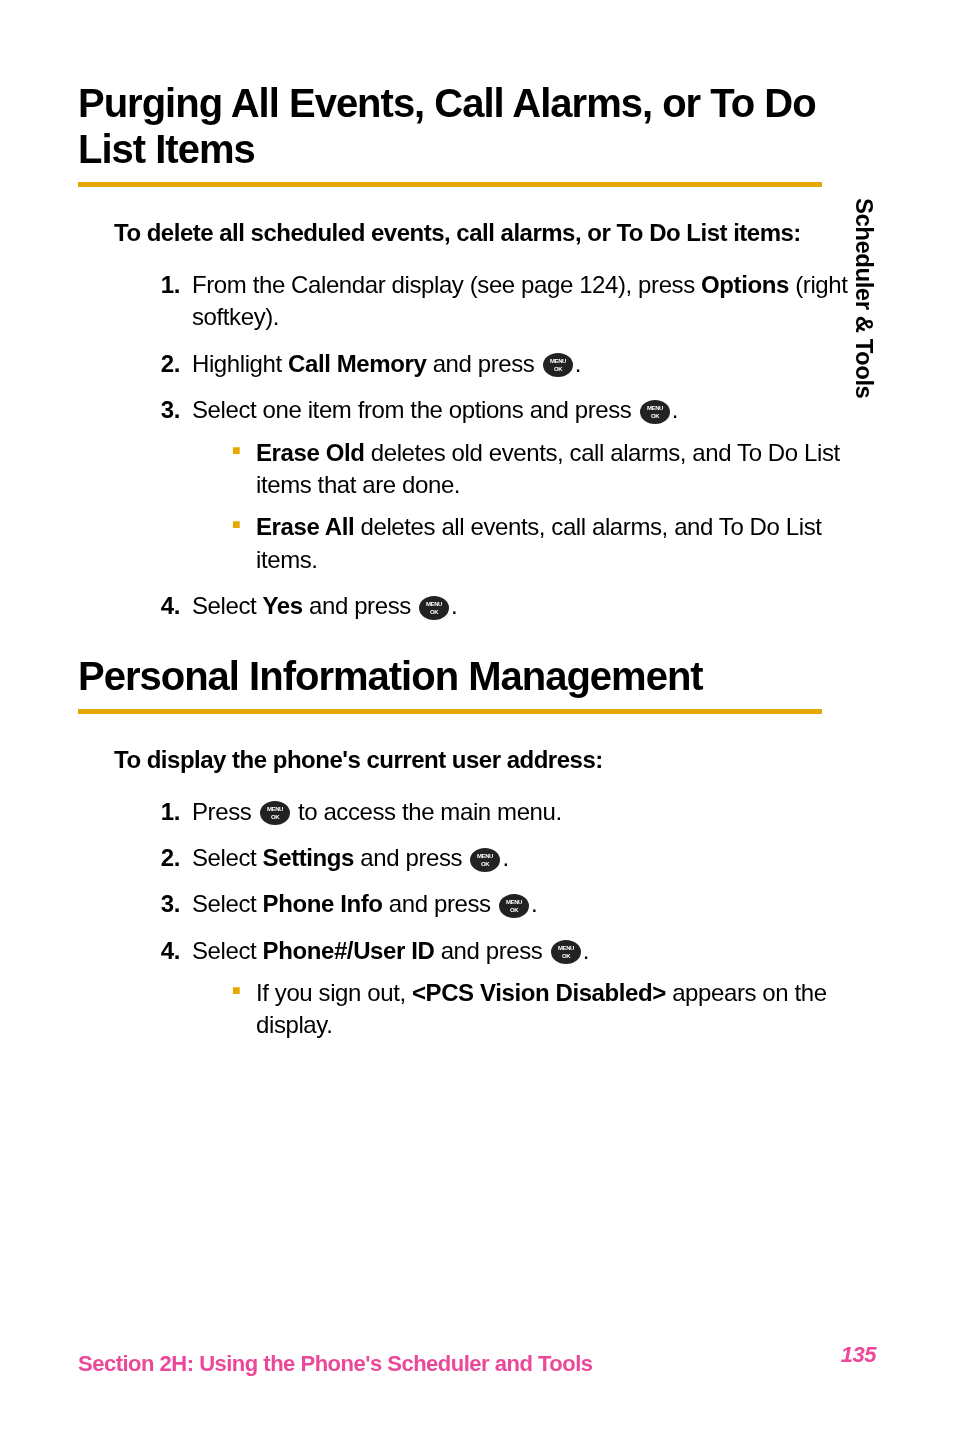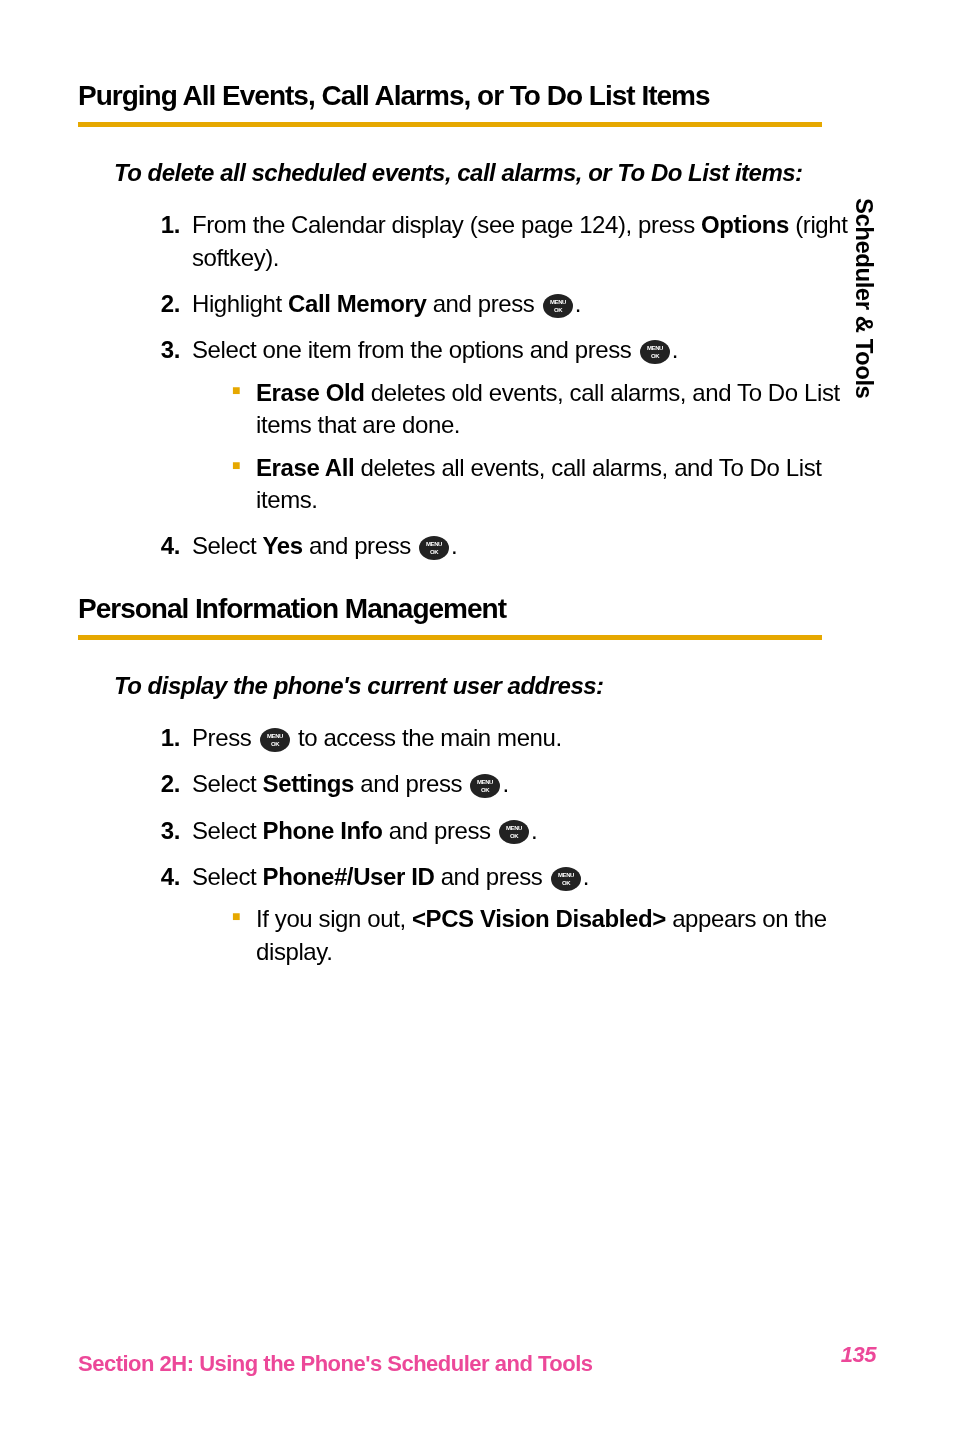--- a/index.html
+++ b/index.html
@@ -23,40 +23,39 @@
       right: 76px;
       top: 198px;
       writing-mode: vertical-rl;
       text-orientation: mixed;
       font-weight: 700;
       font-size: 24px;
       color: #000;
       letter-spacing: -0.5px;
     }
     h1.section-title {
-      font-size: 28px;
+      font-size: 40px;
       font-weight: 800;
       letter-spacing: -1px;
       margin: 0 0 10px 0;
       line-height: 1.15;
       color: #000;
     }
     .rule-thick {
       height: 5px;
       background: #e6a800;
       margin-bottom: 32px;
       width: 744px;
     }
     .intro {
       font-weight: 700;
       font-size: 24px;
       letter-spacing: -0.5px;
       margin: 0 0 22px 36px;
       color: #000;
-      font-style: italic;
     }
     ol.steps {
       list-style: none;
       margin: 0 0 30px 62px;
       padding: 0;
       font-size: 24px;
       color: #000;
     }
     ol.steps > li {
       position: relative;

